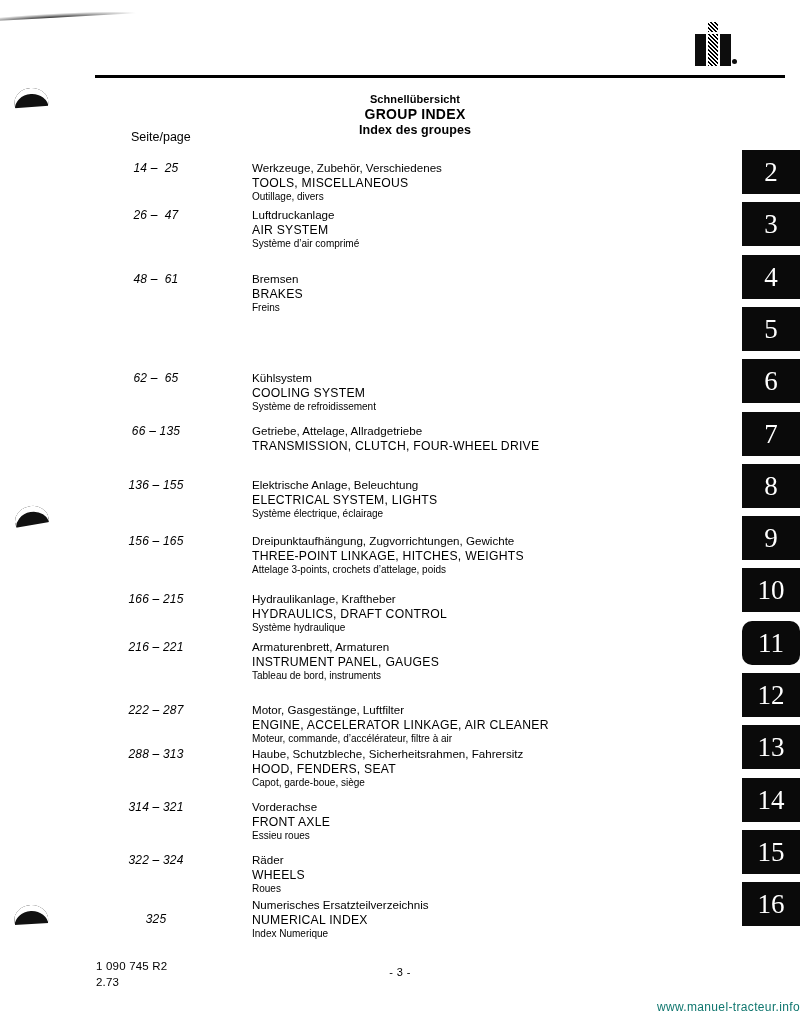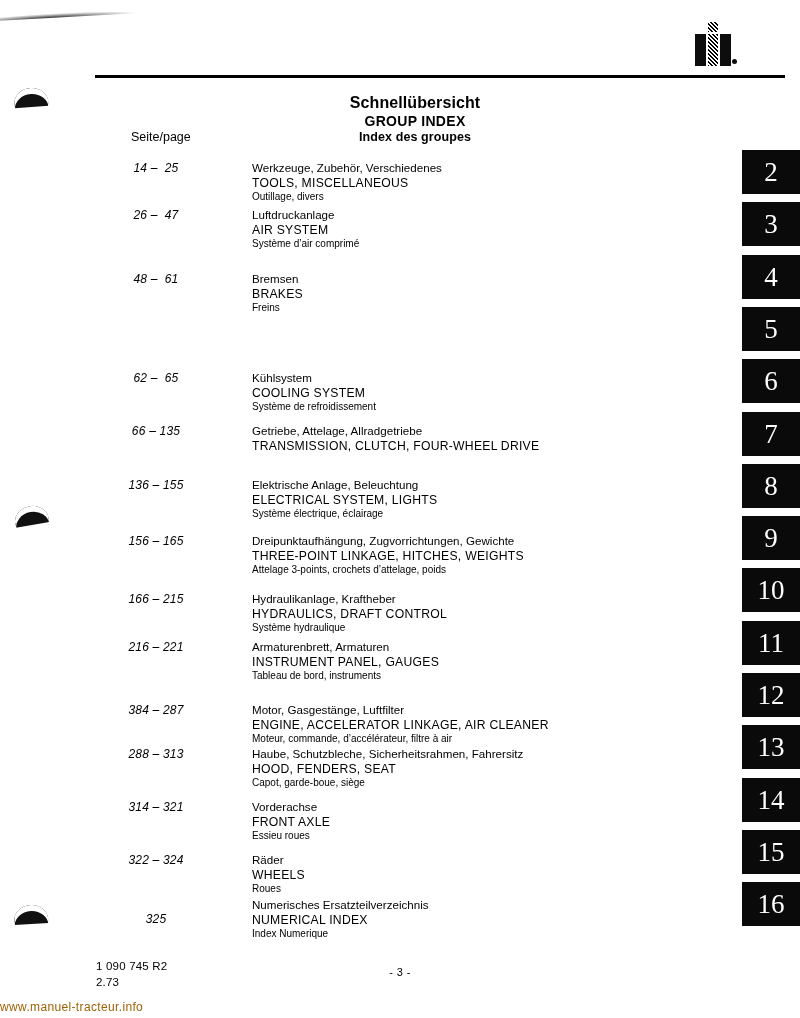--- a/index.html
+++ b/index.html
@@ -107,21 +107,21 @@
 
   
   .title-block {
     position: absolute;
     left: 300px;
     top: 93px;
     width: 230px;
     text-align: center;
     line-height: 1.22;
   }
-  .title-de { font-size: 16px; font-weight: bold; letter-spacing: .1px; }
+  .title-de { font-size: 11px; font-weight: bold; letter-spacing: .1px; }
   .title-en { font-size: 14px; font-weight: bold; letter-spacing: .3px; }
   .title-fr { font-size: 12.5px; font-weight: bold; letter-spacing: .1px; }
 
   .col-head {
     position: absolute;
     left: 131px;
     top: 130px;
     font-size: 12.5px;
     font-weight: normal;
   }
@@ -178,23 +178,23 @@
     width: 800px;
     text-align: center;
     font-size: 11px;
     letter-spacing: .4px;
   }
   .watermark {
     position: absolute;
     left: 0;
     top: 1000px;
     width: 800px;
-    text-align: left;
+    text-align: right;
     font-size: 12px;
-    color: #a16207;
+    color: #0f766e;
     letter-spacing: .35px;
   }
 </style>
 </head>
 <body>
 
 <div id="page">
 
   <div class="scan-smudge-top"></div>
   <div class="crescent c1"></div>
@@ -285,21 +285,21 @@
       </div>
       <div class="row" style="top: 640px;">
         <div class="pages">216 – 221</div>
         <div class="names">
           <div class="nm-de">Armaturenbrett, Armaturen</div>
           <div class="nm-en">INSTRUMENT PANEL, GAUGES</div>
           <div class="nm-fr">Tableau de bord, instruments</div>
         </div>
       </div>
       <div class="row" style="top: 703px;">
-        <div class="pages">384 – 287</div>
+        <div class="pages">222 – 287</div>
         <div class="names">
           <div class="nm-de">Motor, Gasgestänge, Luftfilter</div>
           <div class="nm-en">ENGINE, ACCELERATOR LINKAGE, AIR CLEANER</div>
           <div class="nm-fr">Moteur, commande, d’accélérateur, filtre à air</div>
         </div>
       </div>
       <div class="row" style="top: 747px;">
         <div class="pages">288 – 313</div>
         <div class="names">
           <div class="nm-de">Haube, Schutzbleche, Sicherheitsrahmen, Fahrersitz</div>
@@ -336,21 +336,21 @@
   <div id="tabs">
       <div class="tab" style="top: 150px;">2</div>
       <div class="tab" style="top: 202px;">3</div>
       <div class="tab" style="top: 255px;">4</div>
       <div class="tab" style="top: 307px;">5</div>
       <div class="tab" style="top: 359px;">6</div>
       <div class="tab" style="top: 412px;">7</div>
       <div class="tab" style="top: 464px;">8</div>
       <div class="tab" style="top: 516px;">9</div>
       <div class="tab" style="top: 568px;">10</div>
-      <div class="tab" style="top: 621px;">11</div>
+      <div class="tab" style="top: 621px; border-radius: 10px;">11</div>
       <div class="tab" style="top: 673px;">12</div>
       <div class="tab" style="top: 725px;">13</div>
       <div class="tab" style="top: 778px;">14</div>
       <div class="tab" style="top: 830px;">15</div>
       <div class="tab" style="top: 882px;">16</div>
     </div>
 
   <div class="doc-no">
     <div>1 090 745 R2</div>
     <div>2.73</div>

